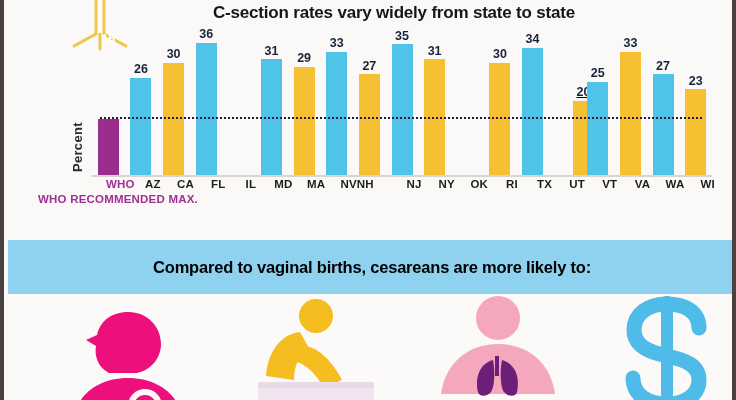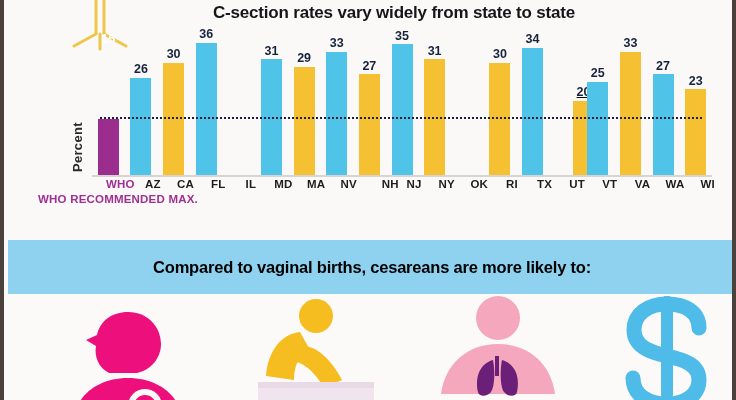--- a/index.html
+++ b/index.html
@@ -209,21 +209,21 @@
     <div id="who-line"></div>
     <div id="xlabels">
         <div class="xlab who" style="left: 0px; width: 32.6316px;">WHO</div>
         <div class="xlab" style="left: 32.6316px; width: 32.6316px;">AZ</div>
         <div class="xlab" style="left: 65.2632px; width: 32.6316px;">CA</div>
         <div class="xlab" style="left: 97.8947px; width: 32.6316px;">FL</div>
         <div class="xlab" style="left: 130.526px; width: 32.6316px;">IL</div>
         <div class="xlab" style="left: 163.158px; width: 32.6316px;">MD</div>
         <div class="xlab" style="left: 195.789px; width: 32.6316px;">MA</div>
         <div class="xlab" style="left: 228.421px; width: 32.6316px;">NV</div>
-        <div class="xlab" style="left: 270px; width: 32.6316px; text-align: center;">NH</div>
+        <div class="xlab" style="left: 245px; width: 32.6316px; text-align: center;">NH</div>
         <div class="xlab" style="left: 293.684px; width: 32.6316px;">NJ</div>
         <div class="xlab" style="left: 326.316px; width: 32.6316px;">NY</div>
         <div class="xlab" style="left: 358.947px; width: 32.6316px;">OK</div>
         <div class="xlab" style="left: 391.579px; width: 32.6316px;">RI</div>
         <div class="xlab" style="left: 424.211px; width: 32.6316px;">TX</div>
         <div class="xlab" style="left: 456.842px; width: 32.6316px;">UT</div>
         <div class="xlab" style="left: 489.474px; width: 32.6316px;">VT</div>
         <div class="xlab" style="left: 522.105px; width: 32.6316px;">VA</div>
         <div class="xlab" style="left: 554.737px; width: 32.6316px;">WA</div>
         <div class="xlab" style="left: 587.368px; width: 32.6316px;">WI</div>

